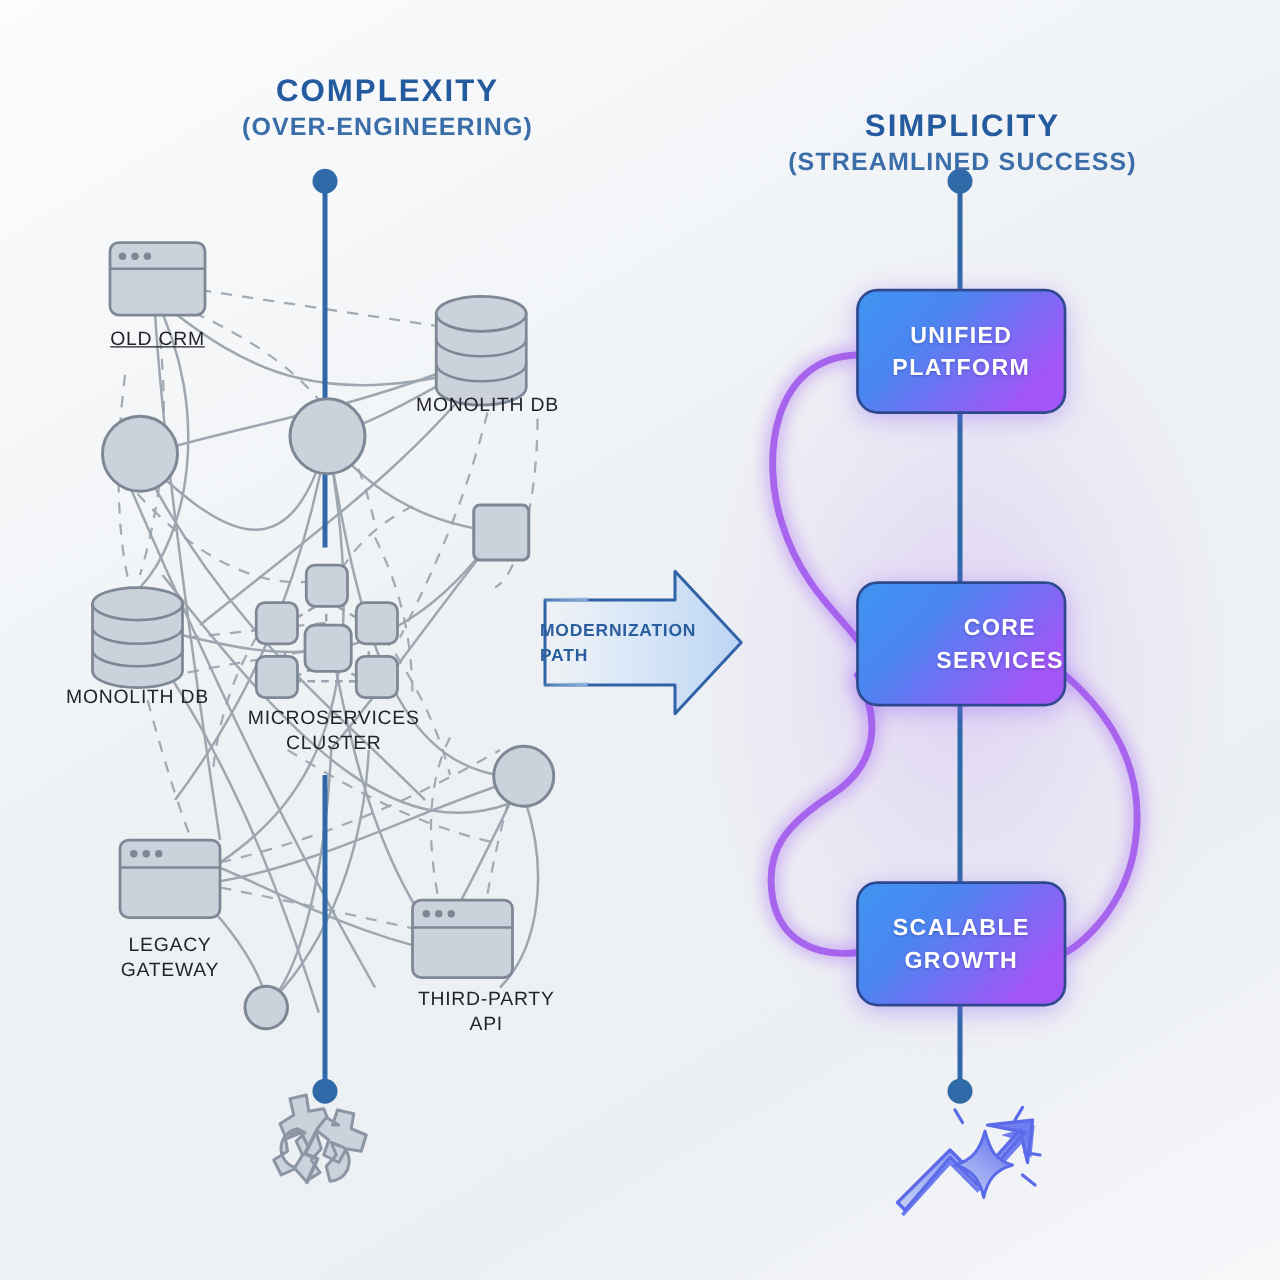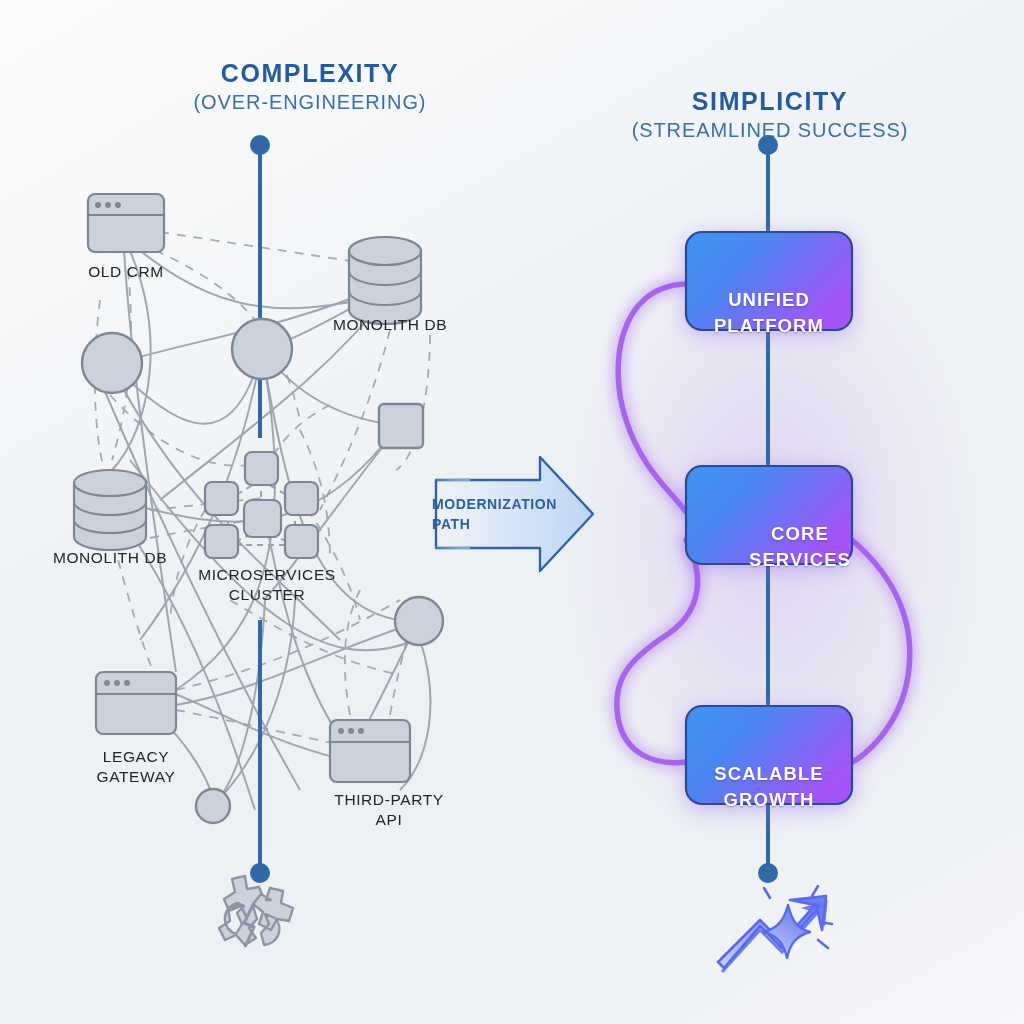--- a/index.html
+++ b/index.html
@@ -31,21 +31,21 @@
   }
   .hdr .main {
     font-size: 25px;
     font-weight: bold;
     letter-spacing: 1.6px;
     color: #245a9e;
     line-height: 30px;
   }
   .hdr .sub {
     font-size: 20px;
-    font-weight: normal;
+    font-weight: bold;
     letter-spacing: 0.9px;
     color: #3b6ea8;
     line-height: 28px;
   }
   #hdr-left  { left: 110px; top: 58px; width: 400px; }
   #hdr-right { left: 570px; top: 58px; width: 400px; margin-top: 28px; }
 
   .node-label {
     position: absolute;
     text-align: center;
@@ -59,21 +59,20 @@
     position: absolute;
     text-align: center;
     color: #ffffff;
     font-size: 18.5px;
     font-weight: bold;
     letter-spacing: 1.1px;
     line-height: 26px;
     text-shadow: 0 1px 2px rgba(30,20,90,0.35);
     pointer-events: none;
     user-select: none;
-    margin-top: 32px;
   }
   .arrow-label {
     position: absolute;
     color: #2b5e9e;
     font-size: 14px;
     font-weight: bold;
     letter-spacing: 0.6px;
     line-height: 20px;
     user-select: none;
   }
@@ -304,21 +303,21 @@
   <div id="hdr-left" class="hdr">
     <div class="main">COMPLEXITY</div>
     <div class="sub">(OVER-ENGINEERING)</div>
   </div>
 
   <div id="hdr-right" class="hdr">
     <div class="main">SIMPLICITY</div>
     <div class="sub">(STREAMLINED SUCCESS)</div>
   </div>
 
-  <div class="node-label" style="left:46px; top:262px; width:160px;">OLD CRM</div>
+  <div class="node-label" style="left:46px; top:262px; width:160px;text-decoration:underline;">OLD CRM</div>
 
   <div class="node-label" style="left:305px; top:315px; width:170px;">MONOLITH DB</div>
 
   <div class="node-label" style="left:30px; top:548px; width:160px;">MONOLITH DB</div>
 
   <div class="node-label" style="left:182px; top:565px; width:170px;">
     <span>MICROSERVICES</span><br>
     <span>CLUSTER</span>
   </div>
 

